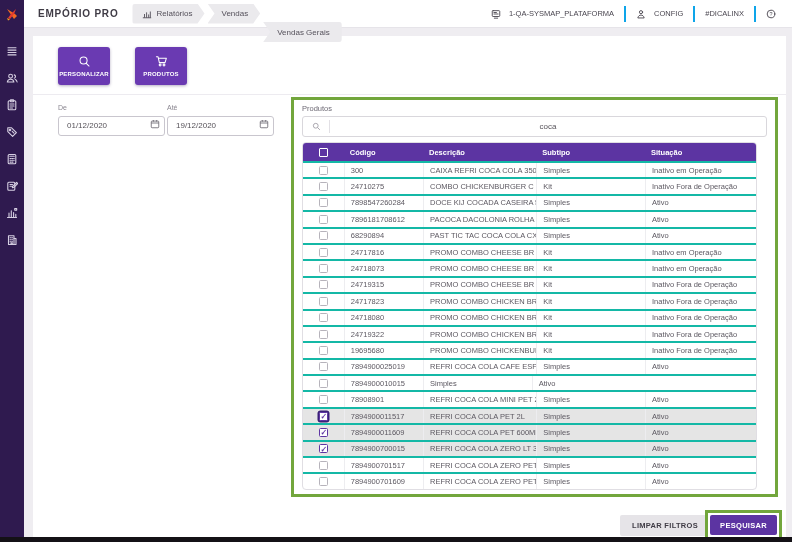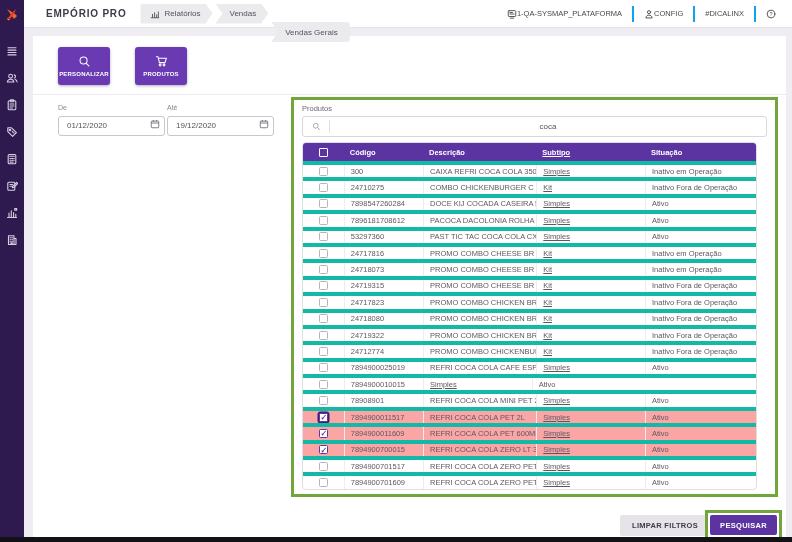--- a/index.html
+++ b/index.html
@@ -4,33 +4,33 @@
 <style>
   * { margin:0; padding:0; box-sizing:border-box; }
   html,body { width:792px; height:542px; overflow:hidden; }
   body { font-family:"Liberation Sans", sans-serif; background:#efedf1; }
   .screen { position:relative; width:792px; height:542px; overflow:hidden; }
 
   
   .topbar { position:absolute; left:0; top:0; right:0; height:28px; background:#fff;
             border-bottom:1px solid #e6e4e9; display:flex; align-items:center; z-index:6; }
   .logo { width:24px; height:28px; background:#2f1a4f; display:flex; align-items:center; justify-content:center; flex:0 0 24px; }
-  .brand { margin-left:22px; font-size:10px; font-weight:600; letter-spacing:.8px; color:#3f3b45; white-space:nowrap; }
+  .brand { margin-left:14px; font-size:10px; font-weight:600; letter-spacing:.8px; color:#3f3b45; white-space:nowrap; }
 
   .breadcrumb { display:flex; align-items:center; margin-left:14px; height:20px; }
   .crumb { background:#ebeaed; color:#55515b; font-size:8px; height:20px; display:flex; align-items:center;
            gap:4px; padding:0 12px 0 14px; white-space:nowrap;
            clip-path:polygon(0 0, calc(100% - 7px) 0, 100% 50%, calc(100% - 7px) 100%, 0 100%, 7px 50%); margin-left:3px; }
   .crumb.first { clip-path:polygon(0 0, calc(100% - 7px) 0, 100% 50%, calc(100% - 7px) 100%, 0 100%);
                  border-radius:3px 0 0 3px; margin-left:0; padding-left:10px; }
   .crumb.last { clip-path:polygon(0 0, 100% 0, 100% 100%, 0 100%, 7px 50%); border-radius:0 3px 3px 0; padding-right:12px;margin-top:37px; }
   .crumb .ic { display:flex; color:#55515b; }
 
   .topbar-right { margin-left:auto; display:flex; align-items:center; height:100%; margin-right:6px; }
-  .tr-item { display:flex; align-items:center; gap:0; padding:0 10px; font-size:7.5px; color:#4a4650;
+  .tr-item { display:flex; align-items:center; gap:8px; padding:0 10px; font-size:7.5px; color:#4a4650;
              height:16px; white-space:nowrap; cursor:pointer; }
   .tr-item + .tr-item { border-left:2px solid #0ea5e9; }
   .tr-item .ic { display:flex; color:#4a4650; }
 
   
   .sidebar { position:absolute; left:0; top:28px; width:24px; bottom:5px; background:#2f1a4f;
              display:flex; flex-direction:column; align-items:center; padding-top:17px; gap:15px; z-index:5; }
   .side-ic { width:12px; height:12px; color:#d6cfe2; display:flex; cursor:pointer; }
 
   
@@ -60,27 +60,27 @@
                     border:3px solid #72a63c; background:#fff; padding:4px 8px 6px 8px; }
   .pp-title { font-size:7.5px; color:#6d6974; }
   .searchbox { margin-top:3px; height:21px; border:1px solid #d9d7dc; border-radius:3px;
                display:flex; align-items:center; background:#fff; }
   .searchbox .sic { width:26px; display:flex; justify-content:center; color:#9a96a0; }
   .searchbox .vdiv { width:1px; height:13px; background:#e2e0e5; }
   .searchbox input { flex:1; border:none; outline:none; font-size:8px; color:#565259; padding:0 8px; font-family:inherit; background:transparent;text-align:center; }
 
   .tablewrap { margin-top:5px; width:calc(100% - 10px); border:1px solid #e0dee3; border-radius:4px; overflow:hidden; background:#fff; }
   .thead { height:18px; background:#5c34a2; display:flex; align-items:center; color:#fff; font-size:7.5px; font-weight:700; }
-  .trow  { height:16.4px; display:flex; align-items:center; font-size:7.5px; color:#5c5861; border-top:4px solid #14b8a6; cursor:pointer; }
-  .trow.selected { background:#fca5a5; }
+  .trow  { height:16.4px; display:flex; align-items:center; font-size:7.5px; color:#5c5861; border-top:2px solid #14b8a6; cursor:pointer; }
+  .trow.selected { background:#e5e5e5; }
   .cell { overflow:hidden; white-space:nowrap; text-overflow:clip; padding:0 6px; height:100%; display:flex; align-items:center; }
   .col-cb   { width:9%;    justify-content:center; padding:0; }
   .col-code { width:17.5%; }
   .col-desc { width:25%;   }
-  .col-sub  { width:24%;text-decoration:underline;   }
+  .col-sub  { width:24%;   }
   .col-sit  { width:24.5%; }
   .trow .cell + .cell { border-left:1px solid #ededf0; }
 
   .hcb { width:9px; height:9px; border:1.5px solid #fff; border-radius:1px; background:transparent; cursor:pointer; }
   .cb  { width:9px; height:9px; border:1px solid #b6b3bb; border-radius:1.5px; background:#fff; position:relative; cursor:pointer; flex:0 0 9px; }
   .cb.checked { border-color:#5e35a3; }
   .cb.checked::after { content:"✓"; position:absolute; left:0.5px; top:-0.5px; font-size:8px; line-height:9px; font-weight:700; color:#5e35a3; }
   .cb.focused { box-shadow:0 0 0 1.5px #3b2178; }
 
   
@@ -340,21 +340,21 @@
                 </div>
                 <div class="cell col-code">7896181708612</div>
                 <div class="cell col-desc">PACOCA DACOLONIA ROLHA 20G</div>
                 <div class="cell col-sub">Simples</div>
                 <div class="cell col-sit">Ativo</div>
               </div>
               <div class="trow">
                 <div class="cell col-cb">
                   <span class="cb"></span>
                 </div>
-                <div class="cell col-code">53297360</div>
+                <div class="cell col-code">68290894</div>
                 <div class="cell col-desc">PAST TIC TAC COCA COLA CX 16G</div>
                 <div class="cell col-sub">Simples</div>
                 <div class="cell col-sit">Ativo</div>
               </div>
               <div class="trow">
                 <div class="cell col-cb">
                   <span class="cb"></span>
                 </div>
                 <div class="cell col-code">24717816</div>
                 <div class="cell col-desc">PROMO COMBO CHEESE BR MANL..</div>
@@ -403,21 +403,21 @@
                 </div>
                 <div class="cell col-code">24719322</div>
                 <div class="cell col-desc">PROMO COMBO CHICKEN BR MANL..</div>
                 <div class="cell col-sub">Kit</div>
                 <div class="cell col-sit">Inativo Fora de Operação</div>
               </div>
               <div class="trow">
                 <div class="cell col-cb">
                   <span class="cb"></span>
                 </div>
-                <div class="cell col-code">24712774</div>
+                <div class="cell col-code">19695680</div>
                 <div class="cell col-desc">PROMO COMBO CHICKENBURGUE..</div>
                 <div class="cell col-sub">Kit</div>
                 <div class="cell col-sit">Inativo Fora de Operação</div>
               </div>
               <div class="trow">
                 <div class="cell col-cb">
                   <span class="cb"></span>
                 </div>
                 <div class="cell col-code">7894900025019</div>
                 <div class="cell col-desc">REFRI COCA COLA CAFE ESPRESSO..</div>

